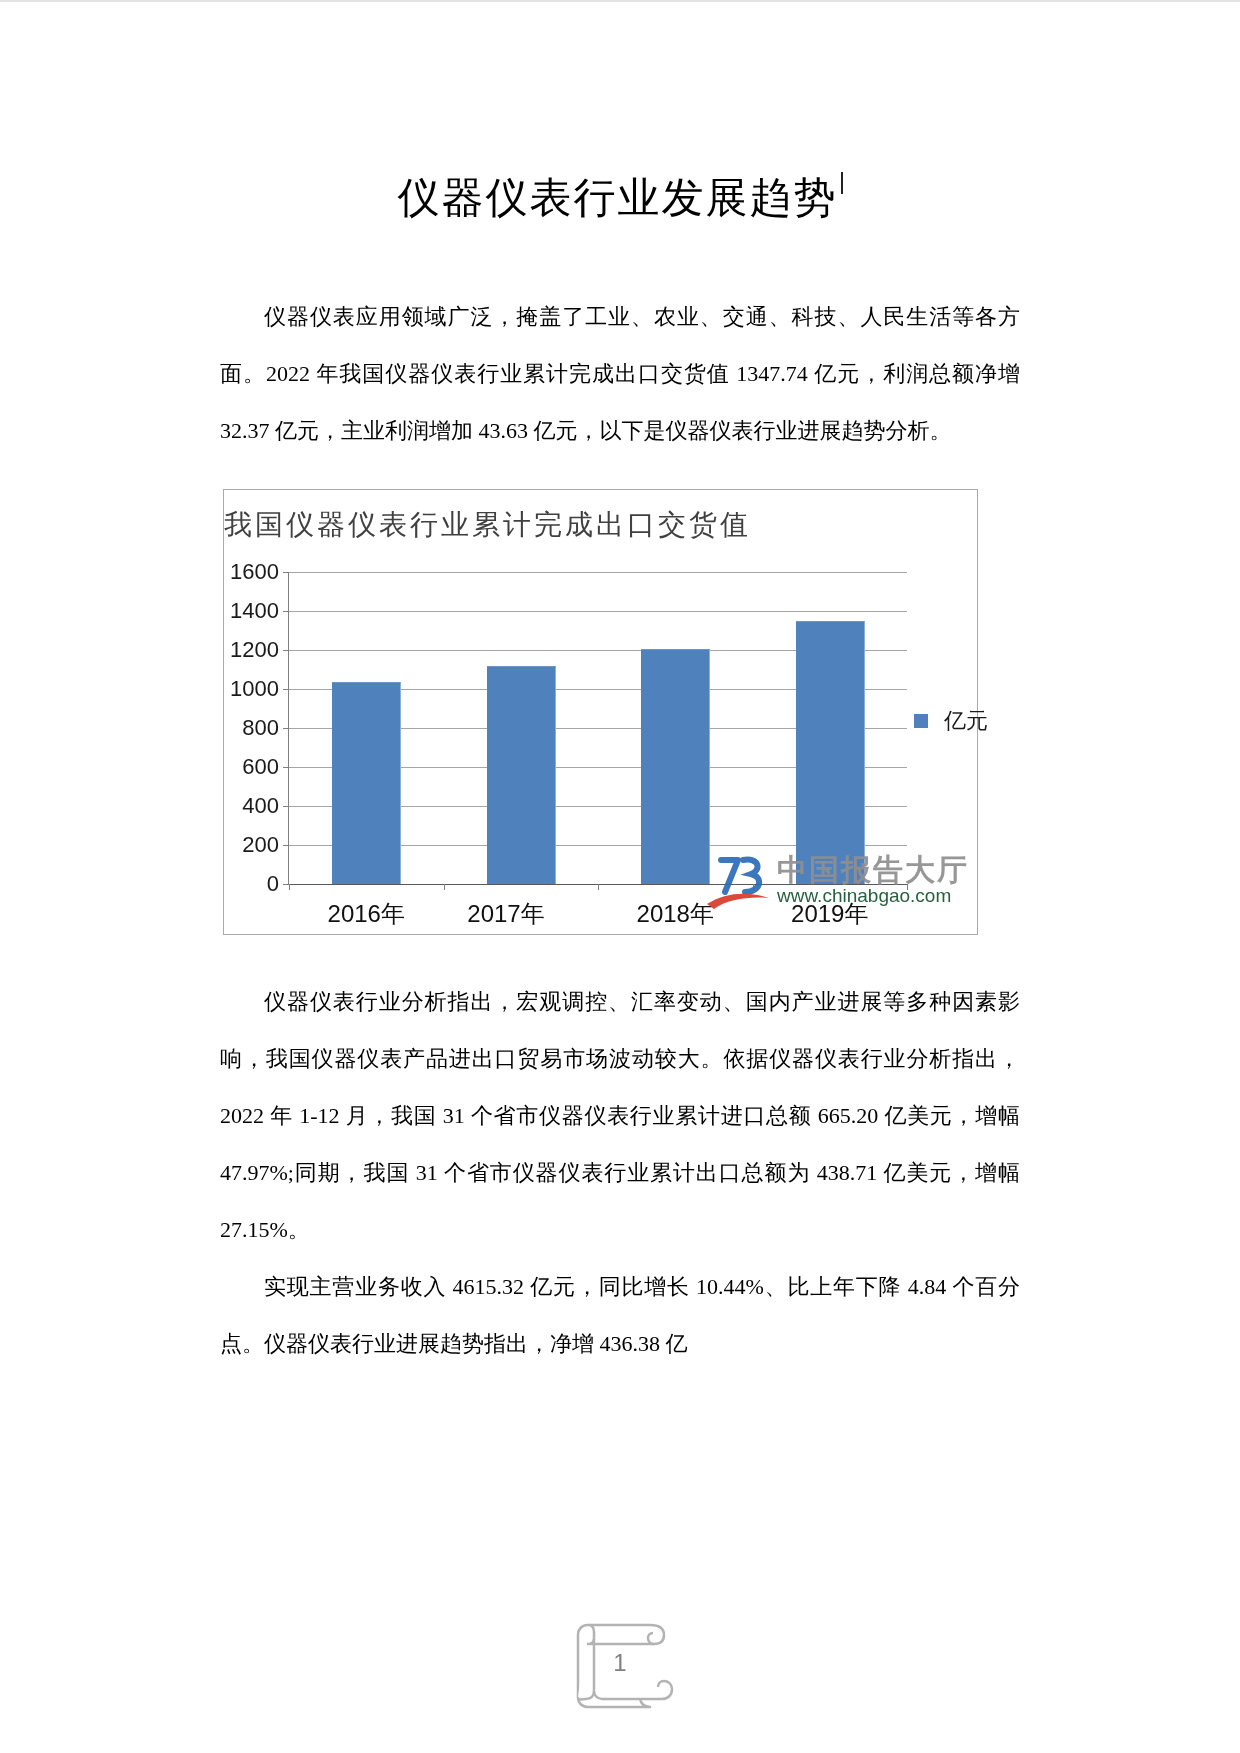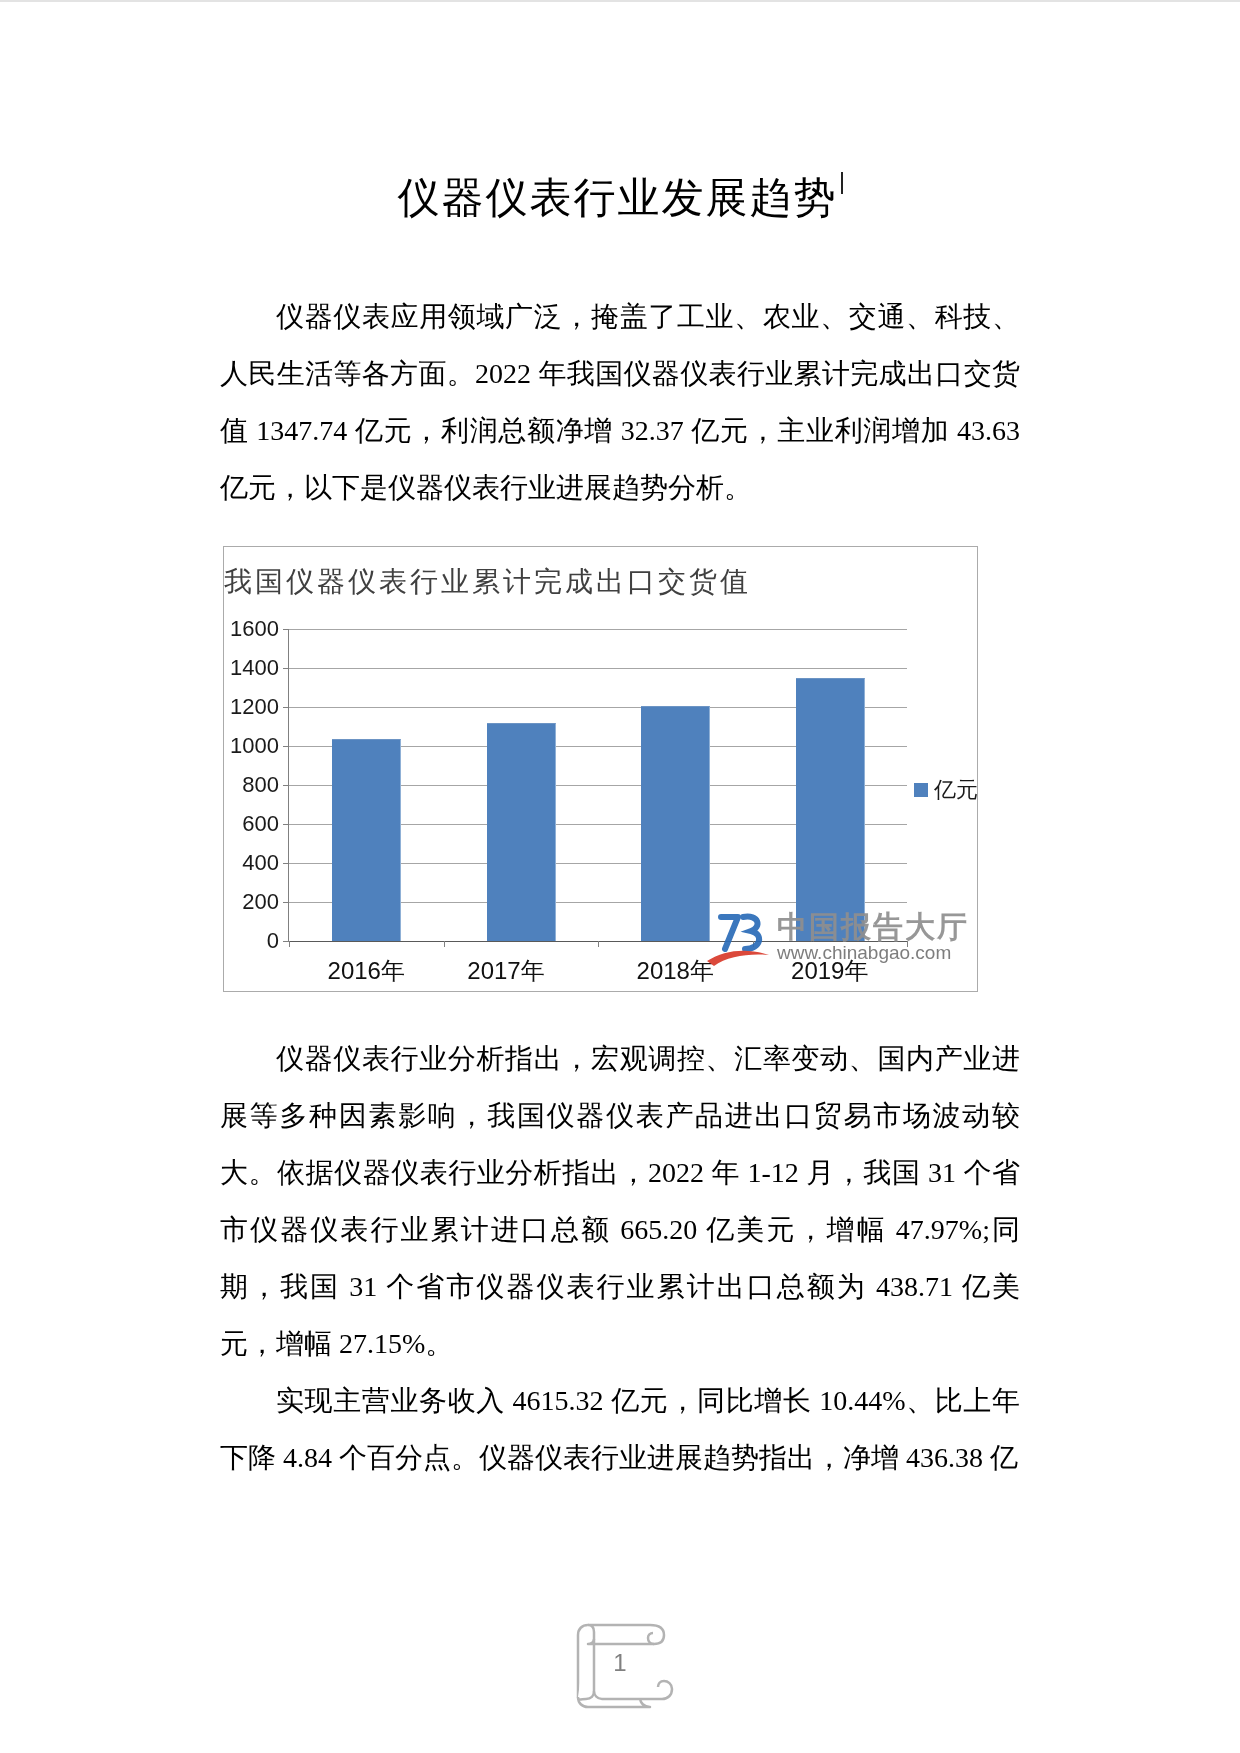--- a/index.html
+++ b/index.html
@@ -24,21 +24,21 @@
   .cursor-mark{
     display:inline-block;
     width:2px;height:22px;
     background:#222;
     margin-left:3px;
     vertical-align:18px;
   }
   .para{
     width:800px;
     margin:0 auto;
-    font-size:28px;
+    font-size:22px;
     line-height:57px;
     text-align:justify;
     text-indent:2em;
     color:#000;
   }
   .para.p1{margin-top:62px;}
   .para.p2{margin-top:38px;}
   .para.p3{margin-top:0;}
 
   
@@ -101,22 +101,22 @@
     position:absolute;
     top:100%;
     margin-top:14px;
     transform:translateX(-50%);
     font-size:24px;
     color:#111;
     white-space:nowrap;
   }
   .legend{
     position:absolute;
-    left:690px;top:228px;
-    display:flex;align-items:center;gap:6px;
+    left:690px;top:216px;
+    display:flex;align-items:center;gap:16px;
   }
   .legend-swatch{
     width:14px;height:14px;background:#4F81BD;
   }
   .legend-label{
     font-size:22px;
     color:#1a1a1a;
     font-family:"Liberation Serif","DejaVu Serif",serif;
     white-space:nowrap;
   }
@@ -127,21 +127,21 @@
     opacity:0.92;
     pointer-events:none;
   }
   .wm-texts{display:flex;flex-direction:column;line-height:1.05;}
   .wm-brand{
     font-size:30px;font-weight:bold;color:#8f8f8f;letter-spacing:2px;
     font-family:"Liberation Sans","DejaVu Sans",sans-serif;
     text-align:right;
   }
   .wm-url{
-    font-size:19px;color:#737373;
+    font-size:19px;color:#14532d;
     font-family:"Liberation Sans","DejaVu Sans",sans-serif;
   }
 
   
   .footer{
     position:absolute;
     left:0;right:0;bottom:38px;
     display:flex;justify-content:center;
   }
   .scroll-wrap{position:relative;width:112px;height:104px;}

